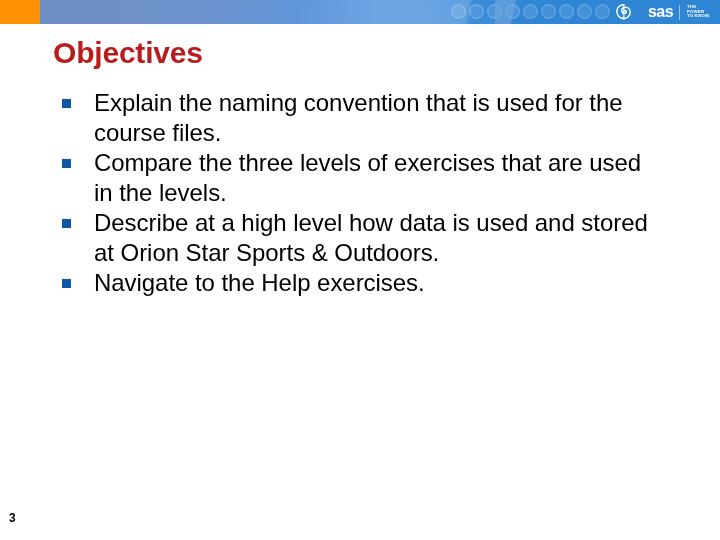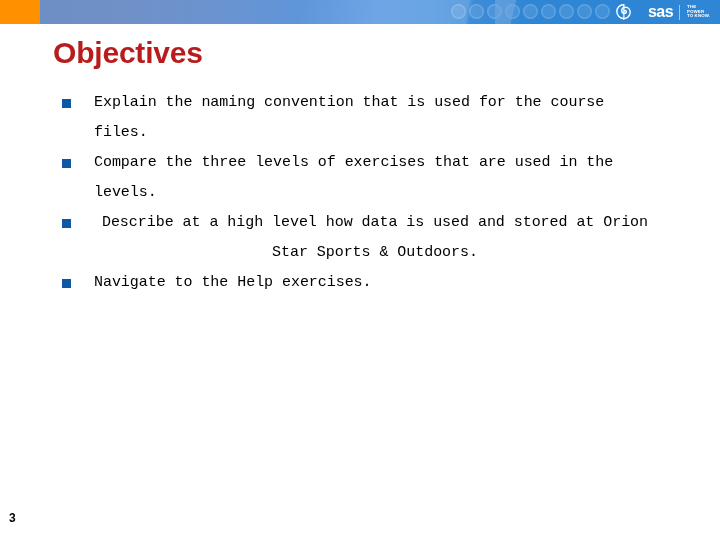--- a/index.html
+++ b/index.html
@@ -166,28 +166,28 @@
     flex: 0 0 auto;
     width: 9px;
     height: 9px;
     background: #0d57a4;
     margin-top: 11px;
     margin-right: 23px;
   }
   .bullet-text {
     flex: 1 1 auto;
     color: #000000;
-    font-family: Liberation Mono, monospace;
-    font-size: 15px;
+    font-family: Liberation Sans, sans-serif;
+    font-size: 24px;
     line-height: 30px;
     letter-spacing: -0.05px;
   }
   .bullet-row.w1 .bullet-text { max-width: 540px; }
   .bullet-row.w2 .bullet-text { max-width: 556px; }
-  .bullet-row.w3 .bullet-text { max-width: 562px; text-align: center; }
+  .bullet-row.w3 .bullet-text { max-width: 562px; }
   .bullet-row.w4 .bullet-text { max-width: 562px; }
 
   
   #page-number {
     position: absolute;
     left: 9px;
     top: 511px;
     color: #000000;
     font-family: "Liberation Sans", sans-serif;
     font-weight: bold;

